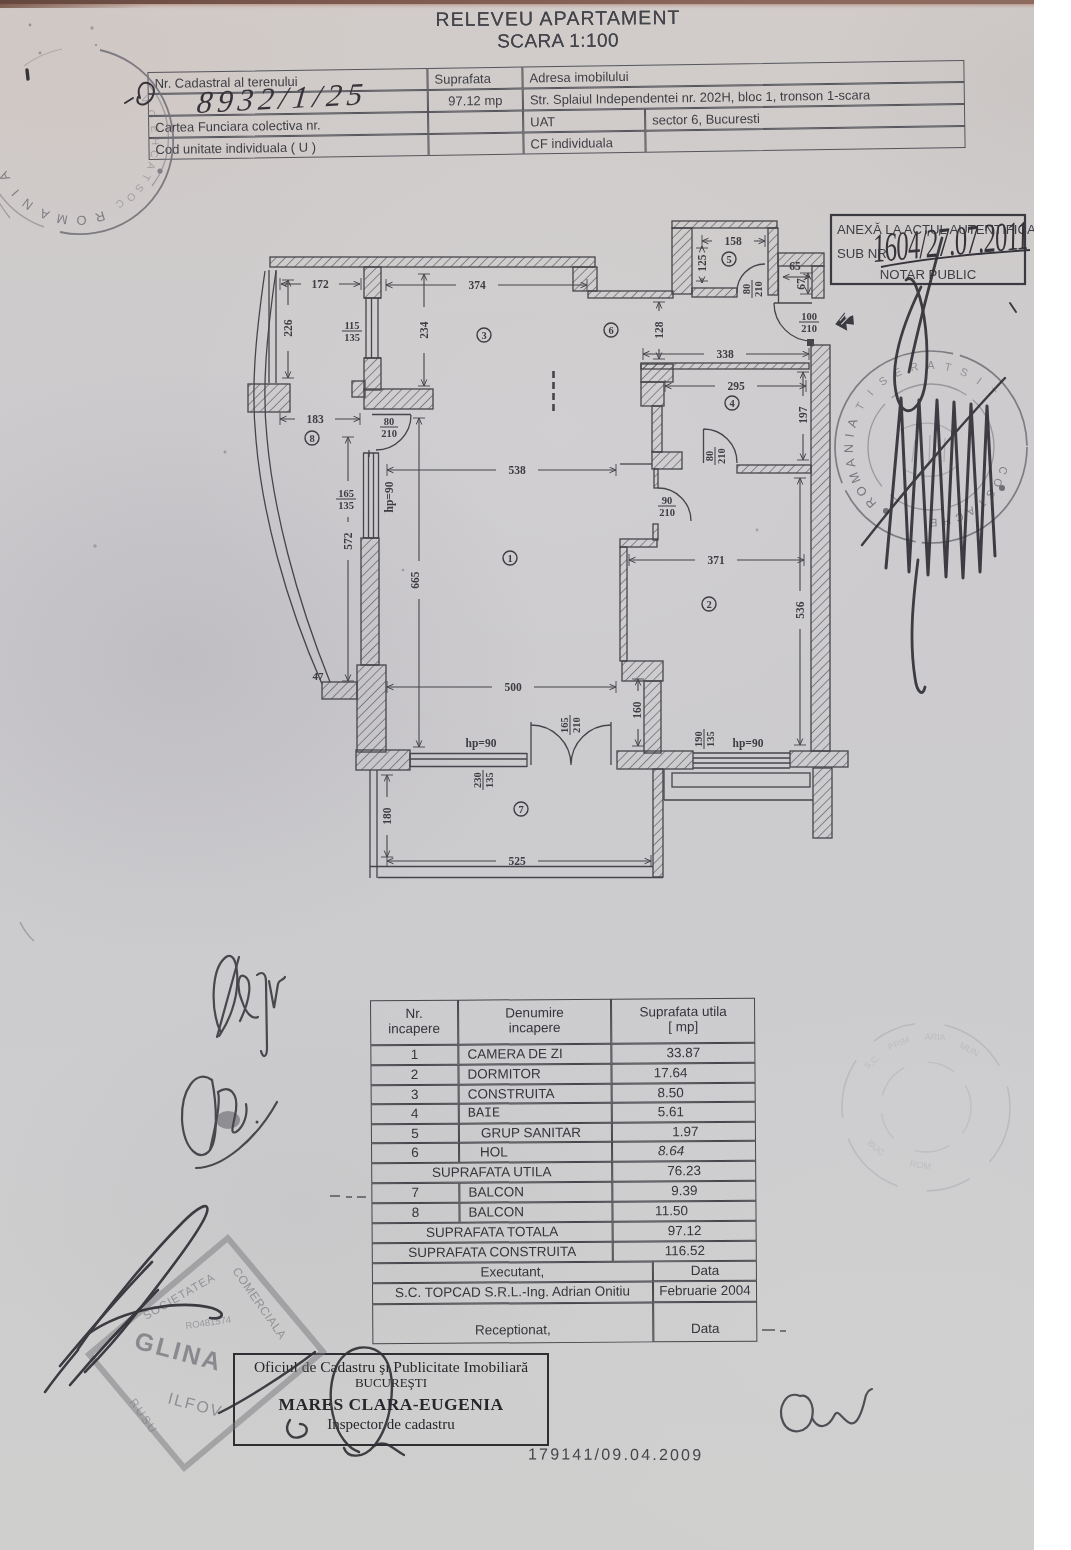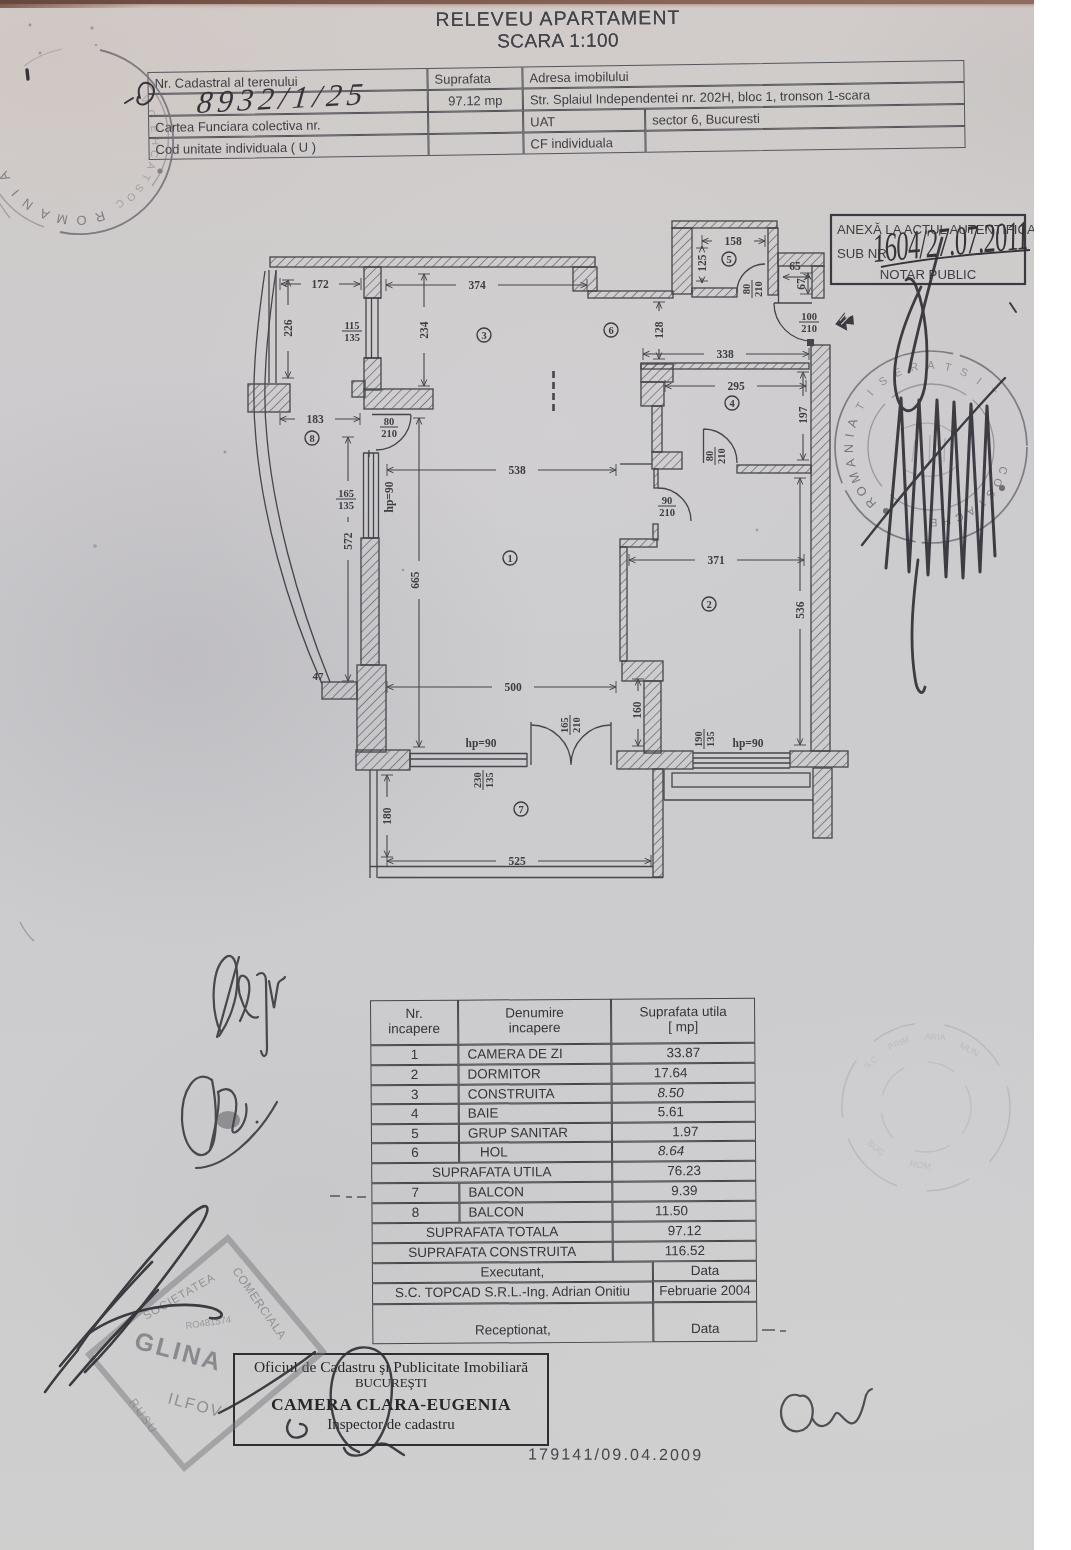--- a/index.html
+++ b/index.html
@@ -63,26 +63,26 @@
  <div class="c" style="left:88px;top:0;width:153px;height:45px;padding-top:5px;">Denumire<br>incapere</div>
  <div class="c" style="left:241px;top:0;width:144px;height:45px;padding-top:5px;">Suprafata utila<br>[ mp]</div>
  <div class="c" style="left:0;top:45px;width:88px;height:20px;">1</div>
  <div class="c" style="left:88px;top:45px;width:153px;height:20px;text-align:left;padding-left:8px;">CAMERA DE ZI</div>
  <div class="c" style="left:241px;top:45px;width:144px;height:20px;">33.87</div>
  <div class="c" style="left:0;top:65px;width:88px;height:19.5px;">2</div>
  <div class="c" style="left:88px;top:65px;width:153px;height:19.5px;text-align:left;padding-left:8px;">DORMITOR</div>
  <div class="c v" style="left:241px;top:65px;width:144px;height:19.5px;">17.64</div>
  <div class="c" style="left:0;top:84.5px;width:88px;height:19.5px;">3</div>
  <div class="c" style="left:88px;top:84.5px;width:153px;height:19.5px;text-align:left;padding-left:8px;">CONSTRUITA</div>
- <div class="c v" style="left:241px;top:84.5px;width:144px;height:19.5px;font-style:italic;">8.50</div>
+ <div class="c v" style="left:241px;top:84.5px;width:144px;height:19.5px;">8.50</div>
  <div class="c" style="left:0;top:104px;width:88px;height:19.5px;">4</div>
- <div class="c" style="left:88px;top:104px;width:153px;height:19.5px;text-align:left;padding-left:8px;">BAIE</div>
+ <div class="c" style="left:88px;top:104px;width:153px;height:19.5px;text-align:left;padding-left:8px;font-family:Liberation Mono, monospace;">BAIE</div>
  <div class="c v" style="left:241px;top:104px;width:144px;height:19.5px;">5.61</div>
  <div class="c" style="left:0;top:123.5px;width:88px;height:19.5px;">5</div>
- <div class="c" style="left:88px;top:123.5px;width:153px;height:19.5px;text-align:left;padding-left:8px;">GRUP SANITAR</div>
+ <div class="c" style="left:88px;top:123.5px;width:153px;height:19.5px;text-align:left;padding-left:21px;">GRUP SANITAR</div>
  <div class="c v" style="left:241px;top:123.5px;width:144px;height:19.5px;padding-left:29px;">1.97</div>
  <div class="c" style="left:0;top:143px;width:88px;height:19.5px;">6</div>
  <div class="c" style="left:88px;top:143px;width:153px;height:19.5px;text-align:left;padding-left:20px;">HOL</div>
  <div class="c v" style="left:241px;top:143px;width:144px;height:19.5px;font-style:italic;">8.64</div>
  <div class="c" style="left:0;top:162.5px;width:241px;height:20px;">SUPRAFATA UTILA</div>
  <div class="c" style="left:241px;top:162.5px;width:144px;height:20px;">76.23</div>
  <div class="c" style="left:0;top:182.5px;width:88px;height:20px;">7</div>
  <div class="c" style="left:88px;top:182.5px;width:153px;height:20px;text-align:left;padding-left:8px;">BALCON</div>
  <div class="c" style="left:241px;top:182.5px;width:144px;height:20px;">9.39</div>
  <div class="c" style="left:0;top:202.5px;width:88px;height:20.5px;">8</div>
@@ -96,21 +96,21 @@
  <div class="c" style="left:281px;top:263px;width:104px;height:20px;">Data</div>
  <div class="c" style="left:0;top:283px;width:281px;height:21px;">S.C. TOPCAD S.R.L.-Ing. Adrian Onitiu</div>
  <div class="c" style="left:281px;top:283px;width:104px;height:21px;">Februarie 2004</div>
  <div class="c" style="left:0;top:304px;width:281px;height:40px;padding-top:18px;">Receptionat,</div>
  <div class="c" style="left:281px;top:304px;width:104px;height:40px;padding-top:18px;">Data</div>
 </div>
 
 <div class="abs" id="bbox">
  <div class="l1">Oficiul de Cadastru şi Publicitate Imobiliară</div>
  <div class="l2">BUCUREŞTI</div>
- <div class="l3">CAMERA CLARA-EUGENIA</div>
+ <div class="l3">MARES CLARA-EUGENIA</div>
  <div class="l4">Inspector de cadastru</div>
 </div>
 <div class="abs" id="refnum">179141/09.04.2009</div>
 
 <svg width="1071" height="1550" viewBox="0 0 1071 1550">
 <defs>
 <pattern id="hh" patternUnits="userSpaceOnUse" width="6.5" height="6.5" patternTransform="rotate(45)">
 <line x1="0" y1="0" x2="0" y2="6.5" stroke="#4b4b51" stroke-width="1.15"></line>
 </pattern>
 <marker id="ar" markerWidth="10" markerHeight="8" refX="7.5" refY="3.5" orient="auto-start-reverse" markerUnits="userSpaceOnUse">

